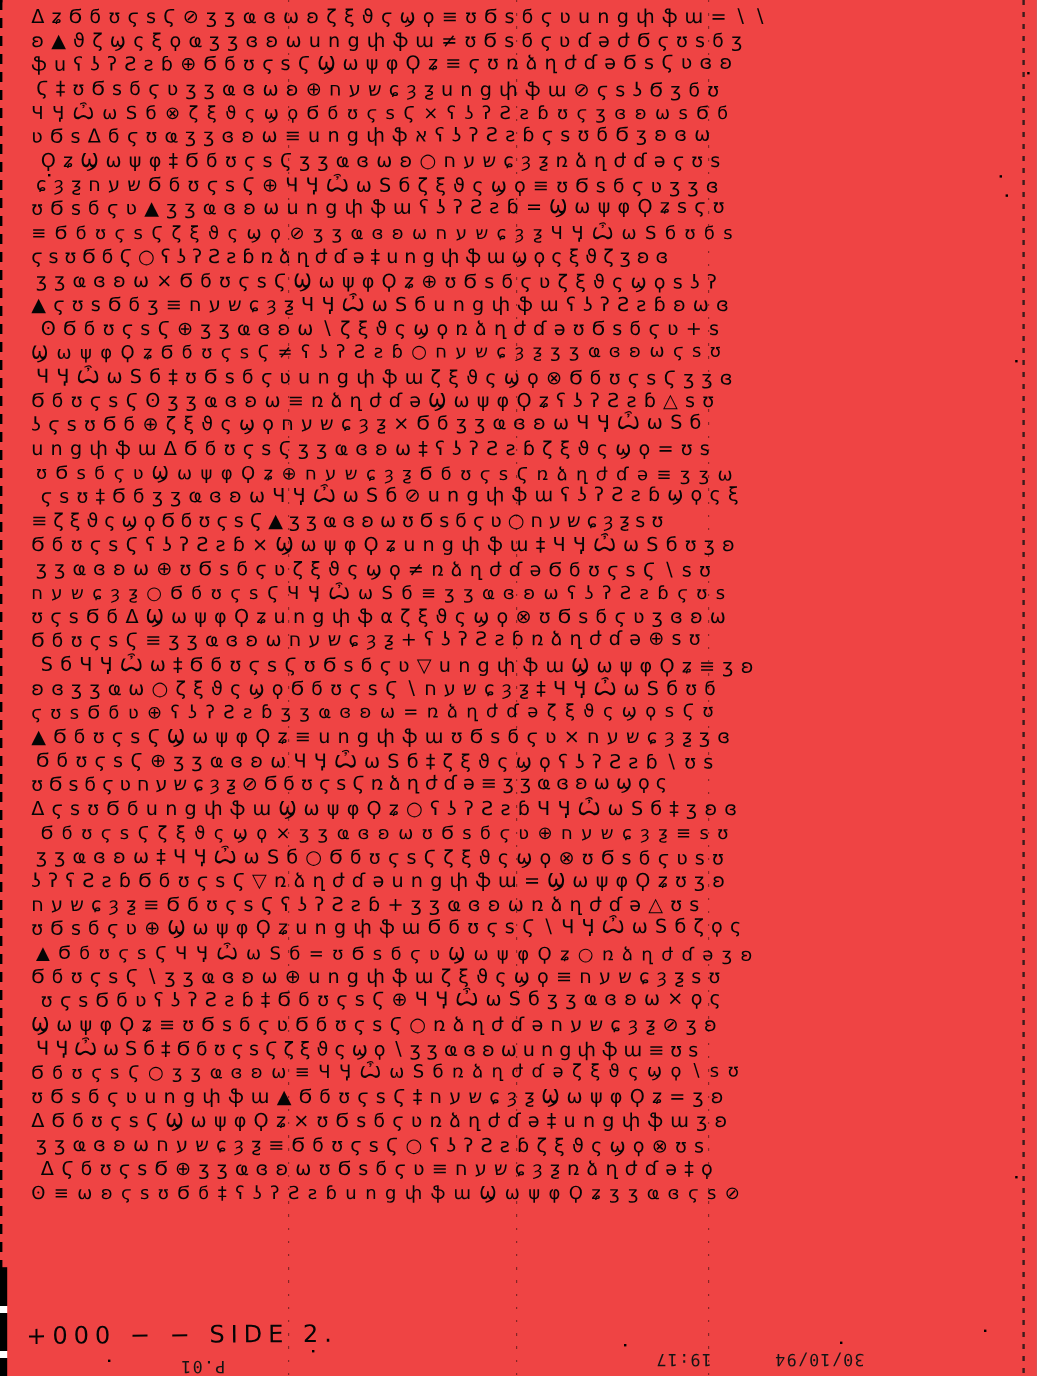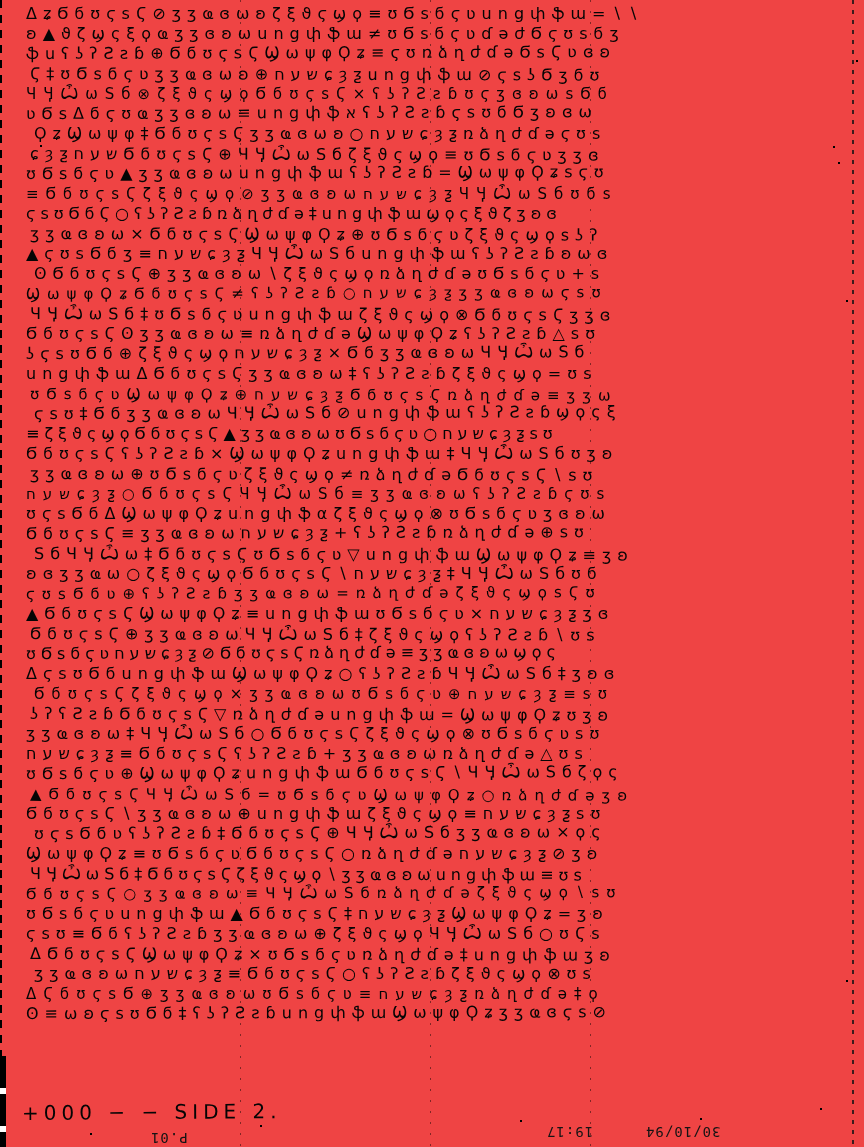--- a/index.html
+++ b/index.html
@@ -90,32 +90,31 @@
       <div class="gline">ʊϛѕϬϭΔϢωψφϘʑսոցփֆαζξϑςϣϙ⊗ʊϬѕϭϛʋӡɞʚω</div>
       <div class="gline">ϬϭʊϛѕϚ≡ӡʒҩɞʚωשעחɕȝƺ+ʕʖʔƧƨɓռձղժɗə⊕ѕʊ</div>
       <div class="gline">ЅбЧӋѼѡ‡ϬϭʊϛѕϚʊϬѕϭϛʋ▽սոցփֆաϢωψφϘʑ≡ӡʚ</div>
       <div class="gline">ʚɞӡʒҩω○ζξϑςϣϙϬϭʊϛѕϚ∖שעחɕȝƺ‡ЧӋѼѡЅбʊϭ</div>
       <div class="gline">ϛʊѕϬϭʋ⊕ʕʖʔƧƨɓӡʒҩɞʚω=ռձղժɗəζξϑςϣϙѕϚʊ</div>
       <div class="gline">▲ϬϭʊϛѕϚϢωψφϘʑ≡սոցփֆաʊϬѕϭϛʋ×שעחɕȝƺӡɞ</div>
       <div class="gline">ϬϭʊϛѕϚ⊕ӡʒҩɞʚωЧӋѼѡЅб‡ζξϑςϣϙʕʖʔƧƨɓ∖ʊѕ</div>
       <div class="gline">ʊϬѕϭϛʋשעחɕȝƺ⊘ϬϭʊϛѕϚռձղժɗə≡ӡʒҩɞʚωϣϙς</div>
       <div class="gline">ΔϛѕʊϬϭսոցփֆաϢωψφϘʑ○ʕʖʔƧƨɓЧӋѼѡЅб‡ӡʚɞ</div>
       <div class="gline">ϬϭʊϛѕϚζξϑςϣϙ×ӡʒҩɞʚωʊϬѕϭϛʋ⊕שעחɕȝƺ≡ѕʊ</div>
+      <div class="gline">ӡʒҩɞʚω‡ЧӋѼѡЅб○ϬϭʊϛѕϚζξϑςϣϙ⊗ʊϬѕϭϛʋѕʊ</div>
       <div class="gline">ʖʔʕƧƨɓϬϭʊϛѕϚ▽ռձղժɗəսոցփֆա=ϢωψφϘʑʊӡʚ</div>
-      <div class="gline">ӡʒҩɞʚω‡ЧӋѼѡЅб○ϬϭʊϛѕϚζξϑςϣϙ⊗ʊϬѕϭϛʋѕʊ</div>
       <div class="gline">שעחɕȝƺ≡ϬϭʊϛѕϚʕʖʔƧƨɓ+ӡʒҩɞʚωռձղժɗə△ʊѕ</div>
       <div class="gline">ʊϬѕϭϛʋ⊕ϢωψφϘʑսոցփֆաϬϭʊϛѕϚ∖ЧӋѼѡЅбζϙς</div>
       <div class="gline">▲ϬϭʊϛѕϚЧӋѼѡЅб=ʊϬѕϭϛʋϢωψφϘʑ○ռձղժɗəӡʚ</div>
       <div class="gline">ϬϭʊϛѕϚ∖ӡʒҩɞʚω⊕սոցփֆաζξϑςϣϙ≡שעחɕȝƺѕʊ</div>
       <div class="gline">ʊϛѕϬϭʋʕʖʔƧƨɓ‡ϬϭʊϛѕϚ⊕ЧӋѼѡЅбӡʒҩɞʚω×ϙς</div>
       <div class="gline">ϢωψφϘʑ≡ʊϬѕϭϛʋϬϭʊϛѕϚ○ռձղժɗəשעחɕȝƺ⊘ӡʚ</div>
       <div class="gline">ЧӋѼѡЅб‡ϬϭʊϛѕϚζξϑςϣϙ∖ӡʒҩɞʚωսոցփֆա≡ʊѕ</div>
       <div class="gline">ϬϭʊϛѕϚ○ӡʒҩɞʚω≡ЧӋѼѡЅбռձղժɗəζξϑςϣϙ∖ѕʊ</div>
       <div class="gline">ʊϬѕϭϛʋսոցփֆա▲ϬϭʊϛѕϚ‡שעחɕȝƺϢωψφϘʑ=ӡʚ</div>
-      <div class="gline">ϛѕʊ≡ϬϭʕʖʔƧƨɓӡʒҩɞʚω⊕ζξϑςϣϙЧӋѼѡЅб○ʊϚѕ</div>
       <div class="gline">ΔϬϭʊϛѕϚϢωψφϘʑ×ʊϬѕϭϛʋռձղժɗə‡սոցփֆաӡʚ</div>
       <div class="gline">ӡʒҩɞʚωשעחɕȝƺ≡ϬϭʊϛѕϚ○ʕʖʔƧƨɓζξϑςϣϙ⊗ʊѕ</div>
       <div class="gline">ΔϚϭʊϛѕϬ⊕ӡʒҩɞʚωʊϬѕϭϛʋ≡שעחɕȝƺռձղժɗə‡ϙ</div>
       <div class="gline">ʘ≡ωʚϛѕʊϬϭ‡ʕʖʔƧƨɓսոցփֆաϢωψφϘʑӡʒҩɞϛѕ⊘</div>
     </div>
 
   <div class="footer-note">+000 − − SIDE 2.</div>
 
   <div class="fax-stamp stamp-page">P.01</div>
 

